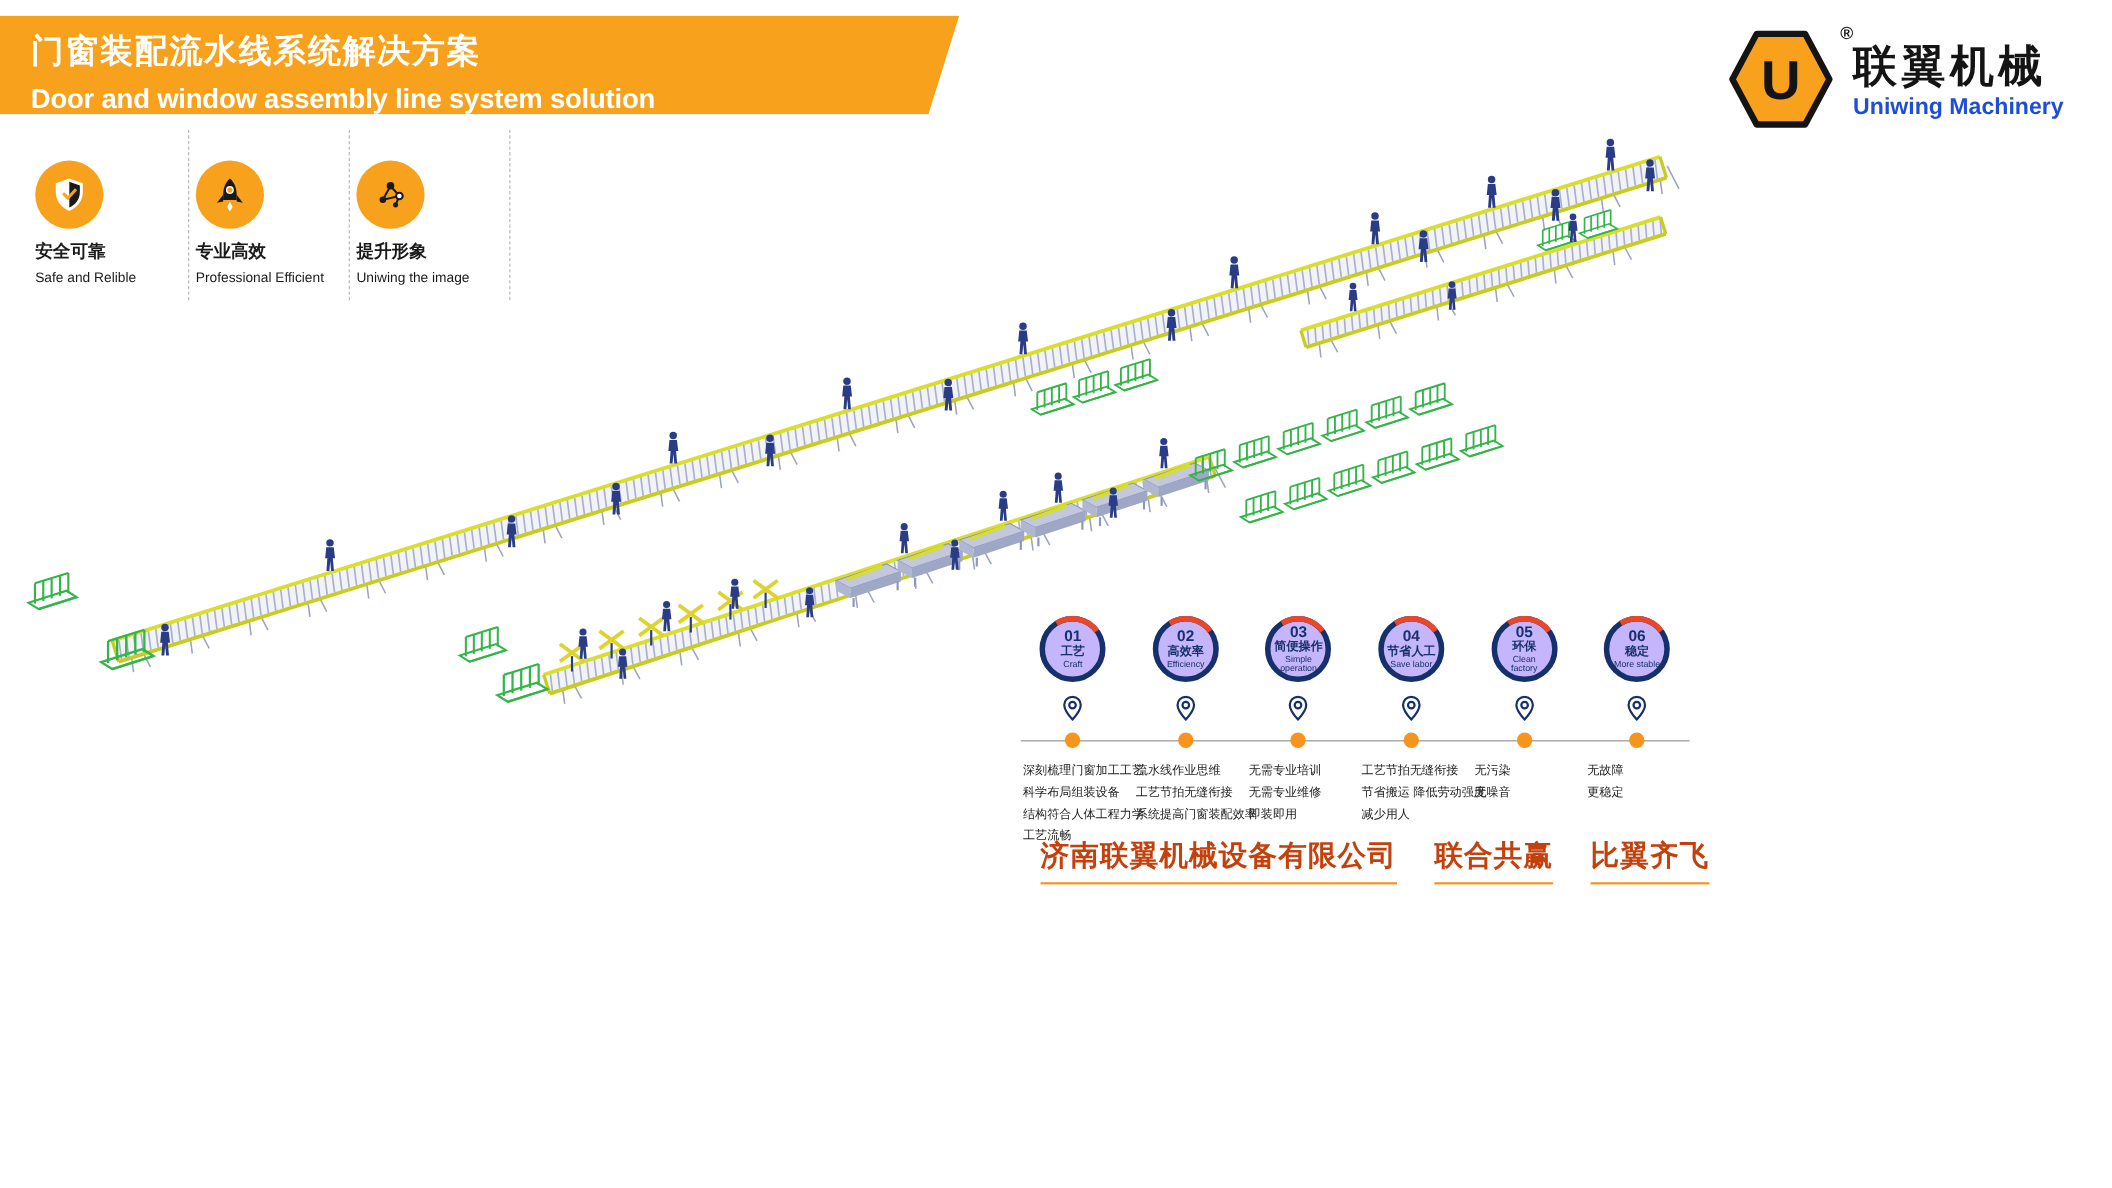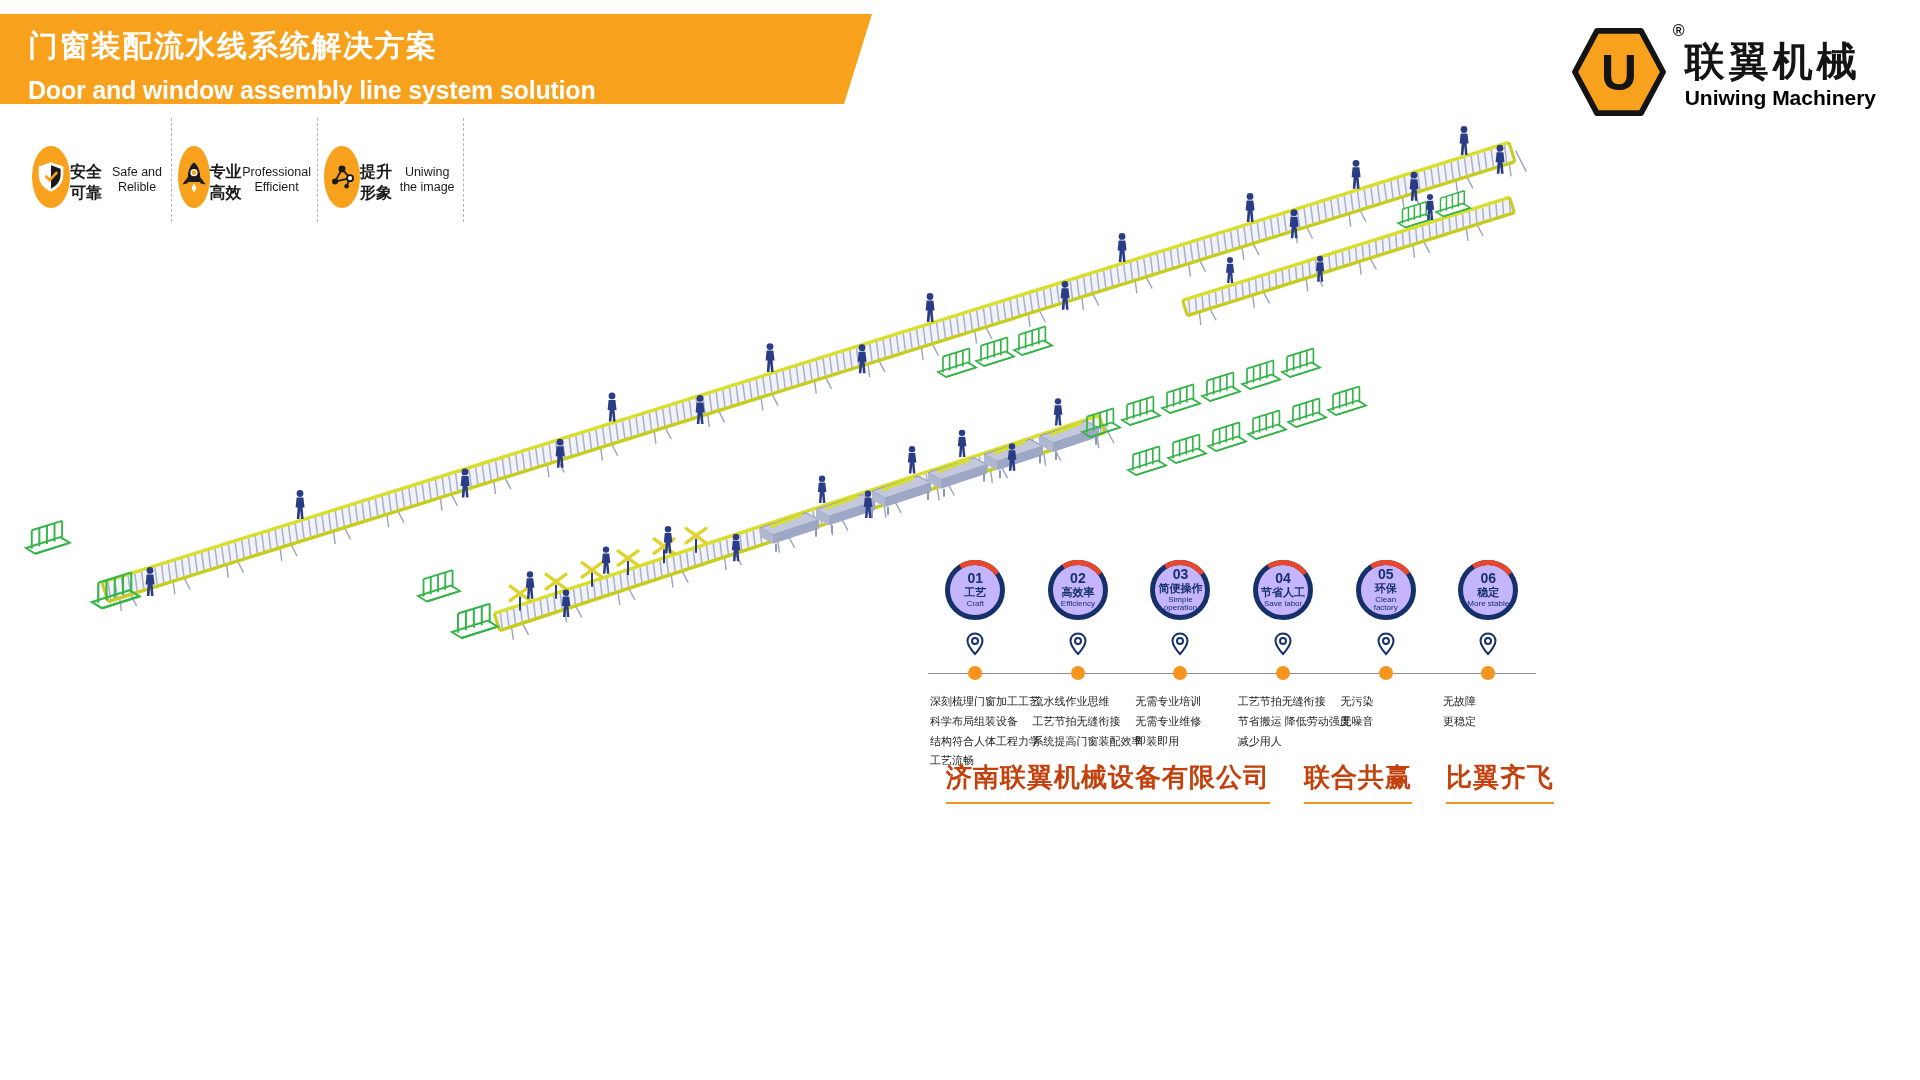--- a/index.html
+++ b/index.html
@@ -14,25 +14,25 @@
     clip-path:polygon(0 0,100% 0,calc(100% - 28px) 100%,0 100%);
     color:#fff;padding:12px 0 0 28px}
   .banner .zh{font-size:30px;font-weight:bold;letter-spacing:1.5px}
   .banner .en{font-size:25px;font-weight:bold;margin-top:9px;letter-spacing:-0.2px}
 
   
   .logo{position:absolute;top:26px;right:44px;display:flex;align-items:center;gap:16px;z-index:3}
   .logo .hex{position:relative}
   .logo .reg{position:absolute;top:-4px;right:-16px;font-size:16px;font-weight:bold;color:#141414}
   .logo .txt .zh{font-size:40px;font-weight:bold;color:#141414;letter-spacing:4px;line-height:1.1}
-  .logo .txt .en{font-size:21px;font-weight:bold;color:#000000;margin-top:3px}
+  .logo .txt .en{font-size:21px;font-weight:bold;color:#1d4ed8;margin-top:3px}
 
   
   .features{position:absolute;left:26px;top:118px;display:flex;z-index:3}
-  .feature{width:146px;display:flex;align-items:center;
+  .feature{width:146px;display:flex;flex-direction:column;align-items:flex-start;
     padding:28px 6px 14px;border-right:1px dashed #b3b3b3}
   .feature .ball{width:62px;height:62px;border-radius:50%;background:#F7A11C;
     display:flex;align-items:center;justify-content:center}
   .feature .zh{margin-top:11px;font-size:16px;font-weight:bold;color:#1a1a1a}
   .feature .en{margin-top:5px;font-size:12.5px;font-weight:normal;color:#1a1a1a;text-align:center;line-height:1.15}
 
   
   .timeline{position:absolute;left:924px;top:560px;width:616px;z-index:3}
   .tl-row{display:flex}
   .tl-col{width:102.6px;display:flex;flex-direction:column;align-items:center}

